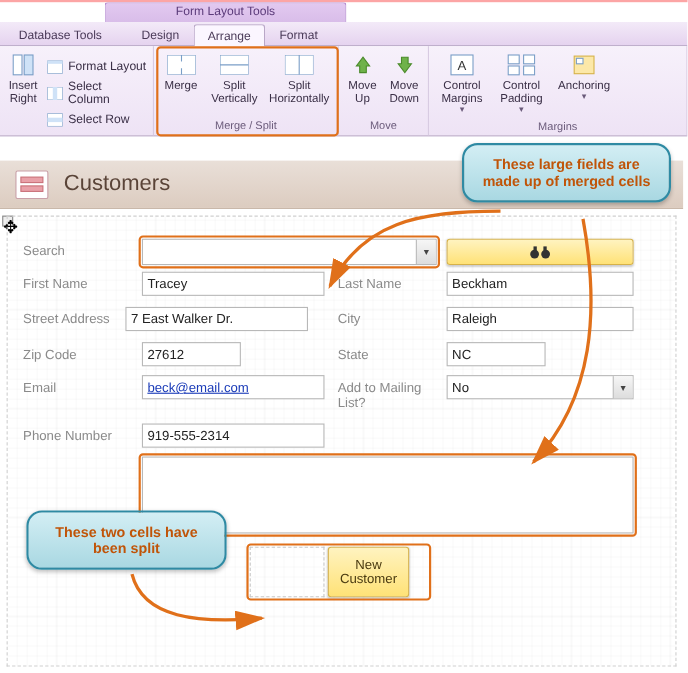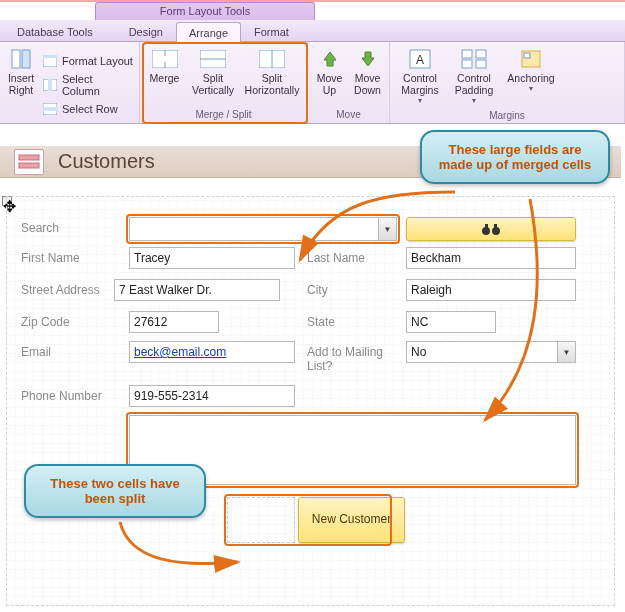--- a/index.html
+++ b/index.html
@@ -65,21 +65,21 @@
     border:1px solid #d6b24a; border-left:none; border-radius:0 6px 0 0;
     font-size:11px; color:#5a4a1a; padding-left:6px; line-height:19px;
   }
 
   
   .formarea {
     position:absolute; top:144px; left:0; right:4px; bottom:0;
     background:#fff;
   }
   .formhdr {
-    height:32px; background:linear-gradient(#e9dfd8,#dcccc0);
+    height:44px; background:linear-gradient(#e9dfd8,#dcccc0);
     border-bottom:1px solid #c9b8aa; display:flex; align-items:center; gap:14px; padding-left:14px;
   }
   .formhdr .fh-icon { width:30px; height:26px; background:#fff; border:1px solid #c9a0a8; border-radius:2px;
     display:flex;align-items:center;justify-content:center;}
   .formhdr .ft { font-size:20px; color:#5a4438;}
   .design-grid {
     position:absolute; top:44px; left:0; right:0; bottom:0;
     background:
       repeating-linear-gradient(0deg, rgba(0,0,0,0) 0 8px, rgba(0,0,0,.025) 8px 9px),
       repeating-linear-gradient(90deg, rgba(0,0,0,0) 0 8px, rgba(0,0,0,.025) 8px 9px);
@@ -328,21 +328,21 @@
       <span class="cd">▼</span>
     </div>
 
     <div class="fld-lbl" style="top:192px;left:14px">Phone Number</div>
     <div class="fld-box" style="top:188px;left:122px;width:166px">919-555-2314</div>
 
     <div class="fld-box" style="top:218px;left:122px;width:447px;height:70px"></div>
     <div class="hl-box" style="top:215px;left:119px;width:453px;height:76px"></div>
 
     <div style="position:absolute;top:300px;left:220px;width:68px;height:46px;border:1px dashed #c8c8c8"></div>
-    <div class="ybtn" style="top:300px;left:291px;width:107px;height:46px">
+    <div class="ybtn" style="top:300px;left:291px;width:74px;height:46px">
       <span style="white-space:pre-wrap">New Customer</span>
     </div>
     <div class="hl-box" style="top:297px;left:217px;width:168px;height:52px"></div>
 
   </div>
 </div>
 
 <div class="callout" style="top:128px;left:420px;width:190px">
   <span>These large fields are made up of merged cells</span>
 </div>

